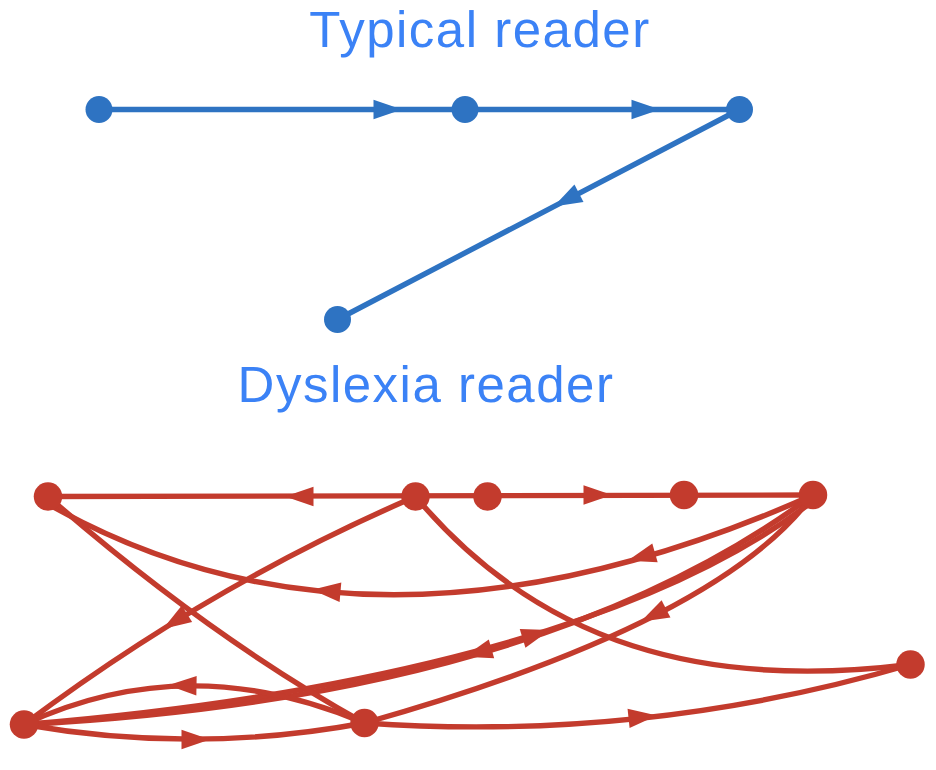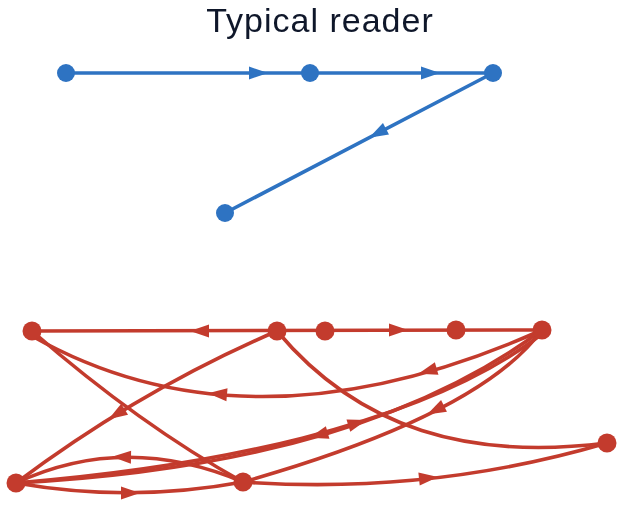--- a/index.html
+++ b/index.html
@@ -10,34 +10,35 @@
     background: #ffffff;
     overflow: hidden;
     font-family: "Liberation Sans", "DejaVu Sans", sans-serif;
   }
   .fig-title {
     position: absolute;
     text-align: center;
     font-size: 34px;
     font-weight: 500;
     letter-spacing: 1px;
-    color: #0f172a;
+    color: #3b82f6;
     white-space: nowrap;
   }
   #title-typical  { top: 1px;   left: 16px; width: 608px; }
   #title-dyslexia { top: 238px; left: 0;    width: 568px; }
   svg.diagram { position: absolute; top: 0; left: 0; }
 </style>
 </head>
 <body>
 
 <div class="canvas">
 
   <div id="title-typical" class="fig-title">Typical reader</div>
 
+  <div id="title-dyslexia" class="fig-title">Dyslexia reader</div>
 
   <svg class="diagram" width="624" height="513" viewBox="0 0 624 513">
       <path d="M 66 73 L 493 73" fill="none" stroke="#2e73c2" stroke-width="3.6" stroke-linecap="round"></path>
       <path d="M 493 73 L 225 213" fill="none" stroke="#2e73c2" stroke-width="3.6" stroke-linecap="round"></path>
       <polygon points="10,0 -9,-6.5 -9,6.5" fill="#2e73c2" transform="translate(258 73) rotate(0)"></polygon>
       <polygon points="10,0 -9,-6.5 -9,6.5" fill="#2e73c2" transform="translate(430 73) rotate(0)"></polygon>
       <polygon points="10,0 -9,-6.5 -9,6.5" fill="#2e73c2" transform="translate(378 133) rotate(152.4)"></polygon>
       <circle cx="66" cy="73" r="9" fill="#2e73c2"></circle>
       <circle cx="310" cy="73" r="9" fill="#2e73c2"></circle>
       <circle cx="493" cy="73" r="9" fill="#2e73c2"></circle>

